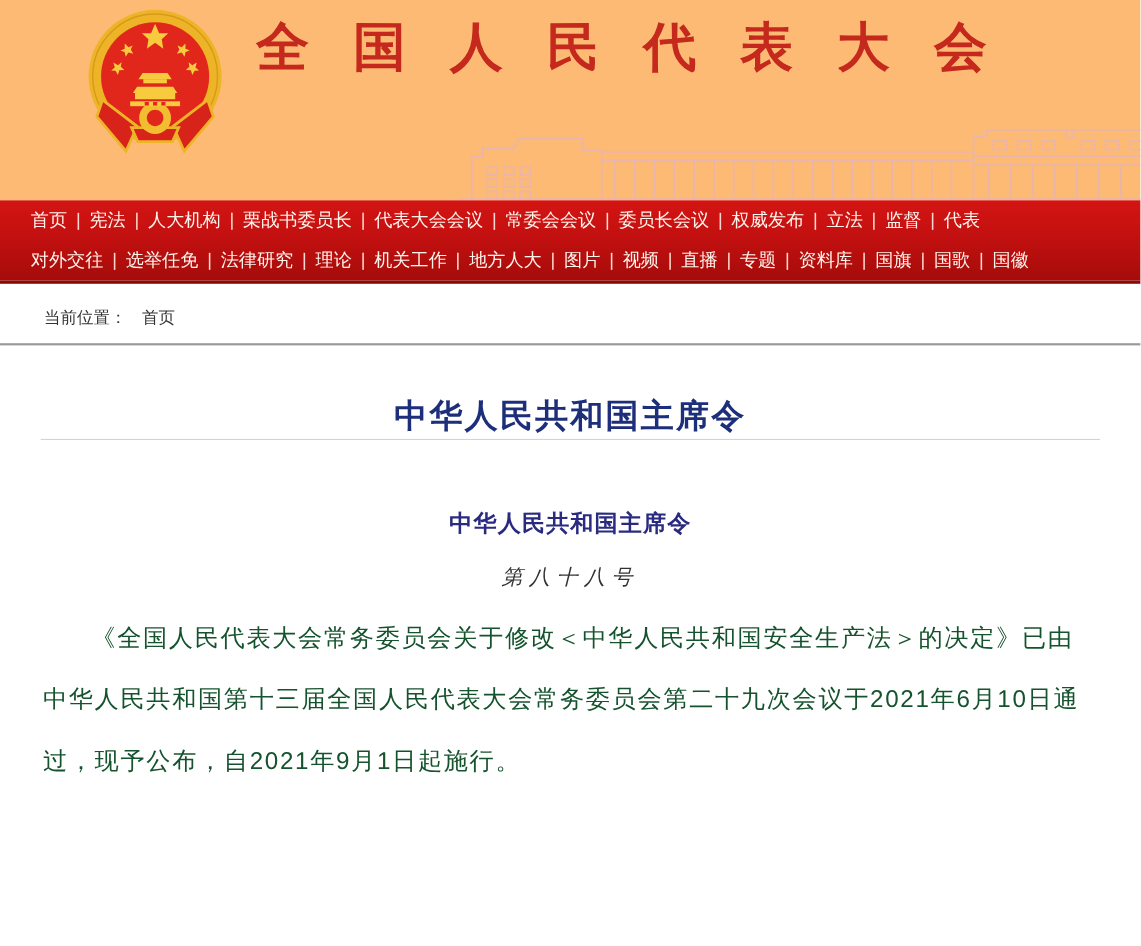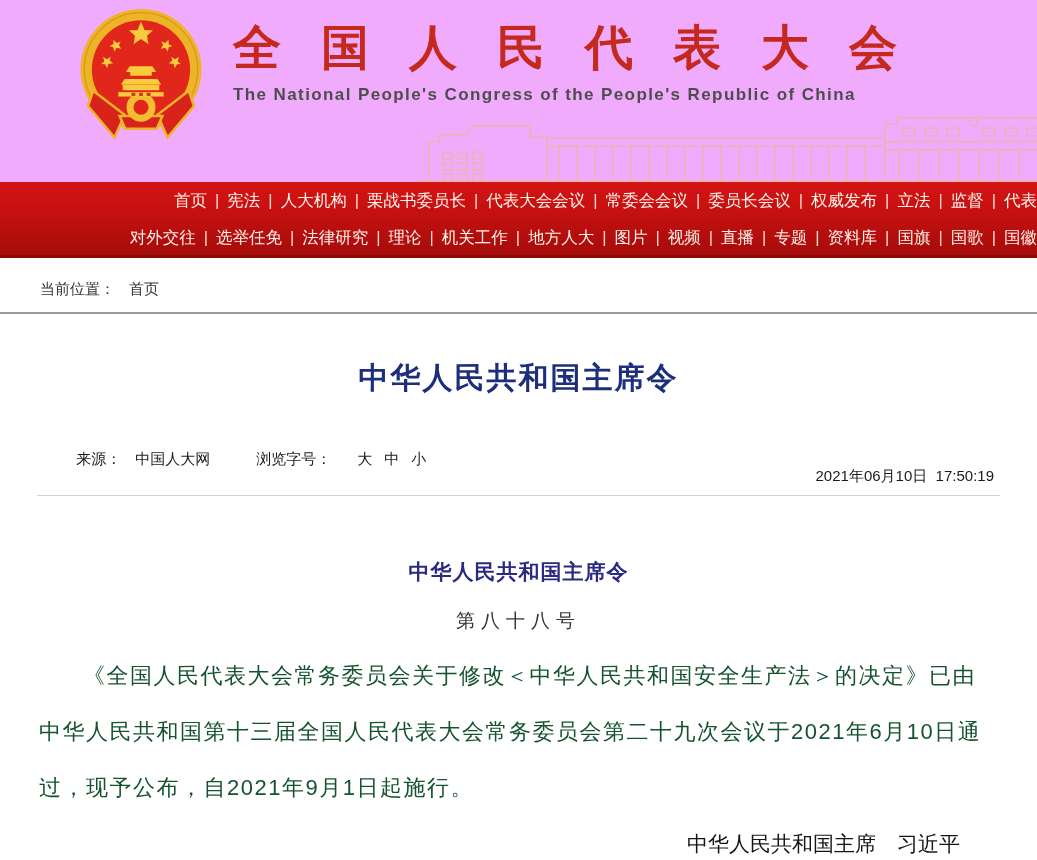--- a/index.html
+++ b/index.html
@@ -1,31 +1,31 @@
 <!DOCTYPE html>
 <html style="--brand-red: #c5281c; --nav-top: #d31513; --nav-bottom: #a50c0a; --title-navy: #1d2e7b; --heading-navy: #2a2a80; --emblem-gold: #eeb427; --emblem-red: #e1271c; --sketch-pink: #e9b5ad; --divider-gray: #9a9a9a; --divider-light: #d4d4d4;"><head>
 <meta charset="utf-8">
 <style>
   html,body{margin:0;padding:0;background:#ffffff;}
   body{font-family:"Liberation Sans","DejaVu Sans",sans-serif;}
   .page{width:1037px;height:860px;position:relative;overflow:hidden;background:#fff;}
 
   
-  .site-header{height:182px;position:relative;background:#f0abfc;}
+  .site-header{height:182px;position:relative;background:#fdba74;font-family:Liberation Mono, monospace;}
   .emblem{position:absolute;left:78px;top:6px;width:126px;height:142px;cursor:pointer;}
   .titles{position:absolute;left:233px;top:20px;}
   .site-title{font-size:48px;font-weight:bold;color:var(--brand-red,#c5281c);
     letter-spacing:40px;white-space:nowrap;line-height:1.15;}
   .site-subtitle{margin-top:10px;font-size:17px;font-weight:bold;color:#4d4d4d;
     letter-spacing:1.4px;white-space:nowrap;}
   .building-sketch{position:absolute;right:0;bottom:0;color:var(--sketch-pink,#e9b5ad);}
 
   
   .main-nav{height:76px;background:linear-gradient(180deg,var(--nav-top,#d31513) 0%,#c31010 45%,var(--nav-bottom,#a50c0a) 100%);
-    padding-left:28px;box-sizing:border-box;border-bottom:3px solid #8d0a08;text-align:right;}
+    padding-left:28px;box-sizing:border-box;border-bottom:3px solid #8d0a08;}
   .nav-row{height:37px;line-height:37px;font-size:16.5px;white-space:nowrap;}
   .nav-link{color:#fff4ec;text-decoration:none;cursor:pointer;}
   .sep{color:#ffd9cf;margin:0 8px;}
 
   
   .breadcrumb{padding:22px 0 13px 40px;font-size:15px;color:#333;font-family:Liberation Mono, monospace;}
   .breadcrumb-current{margin-left:14px;color:#333;cursor:pointer;text-decoration:none;}
   .breadcrumb-divider{height:2px;background:var(--divider-gray,#9a9a9a);}
 
   
@@ -34,21 +34,21 @@
     font-size:30px;font-weight:bold;color:var(--title-navy,#1d2e7b);letter-spacing:2px;}
   .meta-row{display:flex;justify-content:space-between;align-items:flex-end;
     margin-top:34px;font-size:15px;color:#1a1a1a;padding:0 6px 9px 6px;white-space:pre;}
   .meta-label{margin-right:14px;}
   .meta-source{margin-right:46px;}
   .font-size-option{margin-left:12px;color:#1a1a1a;text-decoration:none;cursor:pointer;}
   .meta-divider{height:1px;background:var(--divider-light,#d4d4d4);}
   .decree-title{text-align:center;margin:62px 0 0;font-size:21px;font-weight:bold;
     color:var(--heading-navy,#2a2a80);letter-spacing:1px;}
   .decree-number{text-align:center;margin-top:22px;font-size:19px;color:#333;
-    font-family:"Liberation Serif","DejaVu Serif",serif;letter-spacing:6px;}
+    font-family:"Liberation Serif","DejaVu Serif",serif;letter-spacing:6px;font-style:italic;}
   .body-text{margin:14px 2px 0;font-size:22px;line-height:2.55;color:#14532d;
     text-indent:2em;letter-spacing:1.5px;}
   .signature{text-align:right;padding-right:40px;margin-top:14px;font-size:21px;color:#151515;}
 </style>
 </head>
 <body>
 
 <div class="page">
 
   <header class="site-header">
@@ -82,21 +82,20 @@
         </g>
         <g fill="#e1271c">
           <rect x="85" y="135" width="6" height="5"></rect>
           <rect x="97" y="135" width="6" height="5"></rect>
           <rect x="109" y="135" width="6" height="5"></rect>
         </g>
       </svg>
     </div>
     <div class="titles">
       <div class="site-title">全国人民代表大会</div>
-      <div class="site-subtitle">The National People's Congress of the People's Republic of China</div>
     </div>
     <svg class="building-sketch" viewBox="0 0 620 70" width="620" height="70" fill="none" stroke="currentColor" stroke-width="1.5">
       <path d="M12 70 V30 h10 v-7 h28 l5 -9 h58 v11 h17 v45"></path>
       <rect x="26" y="40" width="9" height="7"></rect>
         <rect x="41" y="40" width="9" height="7"></rect>
         <rect x="56" y="40" width="9" height="7"></rect>
       <rect x="26" y="51" width="9" height="7"></rect>
         <rect x="41" y="51" width="9" height="7"></rect>
         <rect x="56" y="51" width="9" height="7"></rect>
       <rect x="26" y="62" width="9" height="7"></rect>
@@ -124,27 +123,20 @@
   </nav>
 
   <div class="breadcrumb">
     <span>当前位置：</span><a class="breadcrumb-current">首页</a>
   </div>
   <div class="breadcrumb-divider"></div>
 
   <main class="article">
     <h1 class="page-title">中华人民共和国主席令</h1>
 
-    <div class="meta-row">
-      <div>
-        <span class="meta-label">来源：</span><span class="meta-source">中国人大网</span><span class="meta-label">浏览字号：</span><span><a class="font-size-option">大</a><a class="font-size-option">中</a><a class="font-size-option">小</a></span>
-      </div>
-      <div>2021年06月10日  17:50:19</div>
-    </div>
     <div class="meta-divider"></div>
 
     <h2 class="decree-title">中华人民共和国主席令</h2>
     <div class="decree-number">第八十八号</div>
     <p class="body-text">《全国人民代表大会常务委员会关于修改＜中华人民共和国安全生产法＞的决定》已由中华人民共和国第十三届全国人民代表大会常务委员会第二十九次会议于2021年6月10日通过，现予公布，自2021年9月1日起施行。</p>
-    <div class="signature">中华人民共和国主席　习近平</div>
   </main>
 
 </div>
 
 </body></html>

